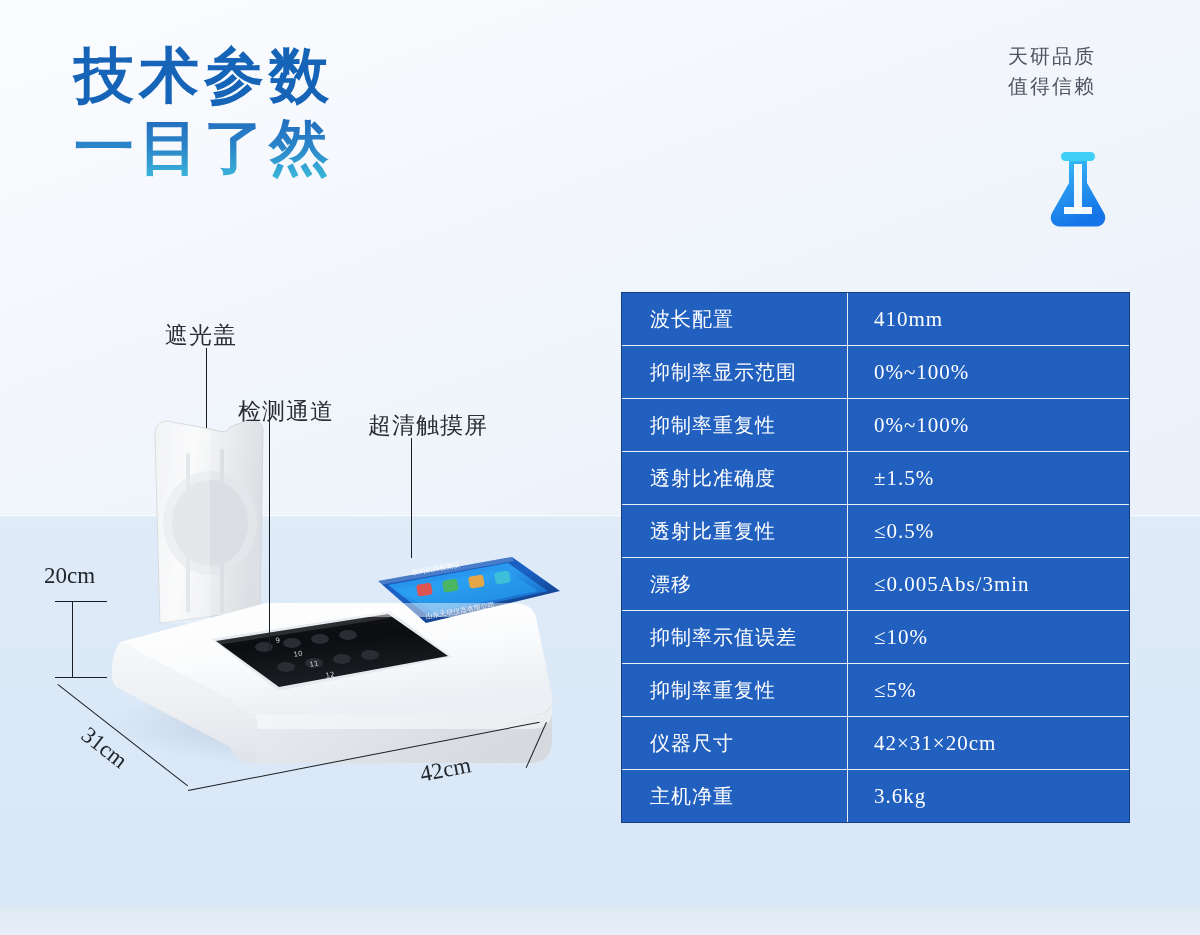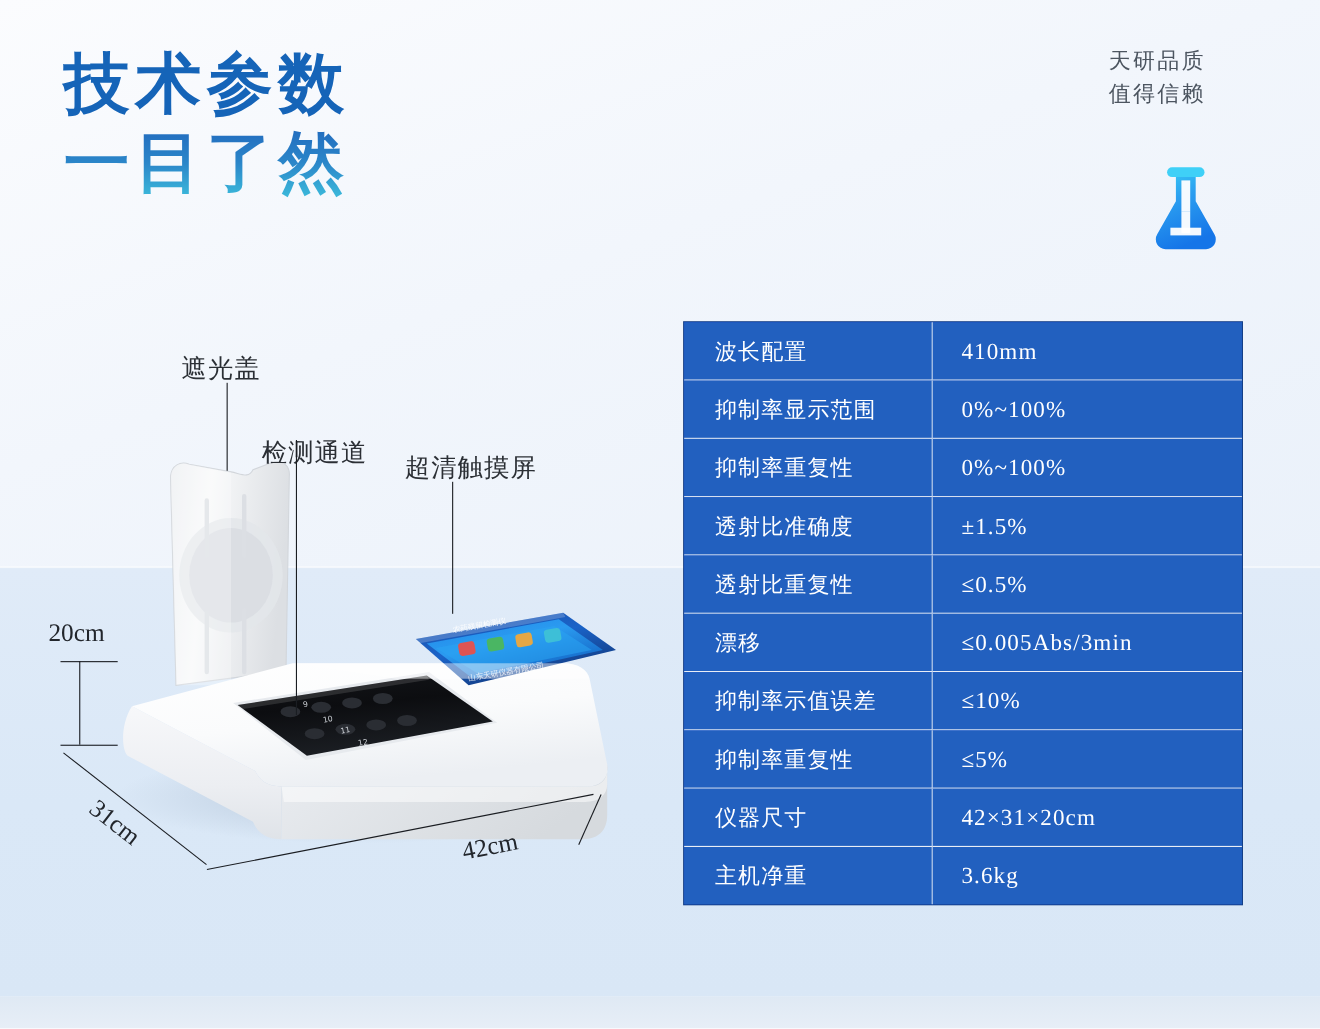--- a/index.html
+++ b/index.html
@@ -48,20 +48,21 @@
     left: 58px; top: 40px;
     width: 420px;
   }
   .headline-line {
     font-family: "Liberation Serif", "DejaVu Serif", serif;
     font-weight: bold;
     font-size: 60px;
     line-height: 72px;
     letter-spacing: 5px;
     white-space: nowrap;
+    margin-left: 16px;
   }
   .headline-line-1 {
     color: #1564b8;
   }
   .headline-line-2 {
     background: linear-gradient(180deg, #2168bd 0%, #2b86c9 50%, #3ec0dd 100%);
     -webkit-background-clip: text;
     background-clip: text;
     color: transparent;
     -webkit-text-fill-color: transparent;
@@ -87,21 +88,21 @@
     width: 76px; height: 80px;
   }
 
   
   .spec-table {
     position: absolute;
     left: 622px; top: 293px;
     width: 507px;
     border-collapse: separate;
     border-spacing: 0;
-    background: #1d4ed8;
+    background: #22c55e;
     box-shadow: 0 0 0 1px #143f86;
   }
   .spec-table td {
     height: 52px;
     padding: 0 0 0 28px;
     color: #ffffff;
     font-size: 20px;
     letter-spacing: 1px;
     background: #2260bf;
     border-bottom: 1px solid #e9eef6;

